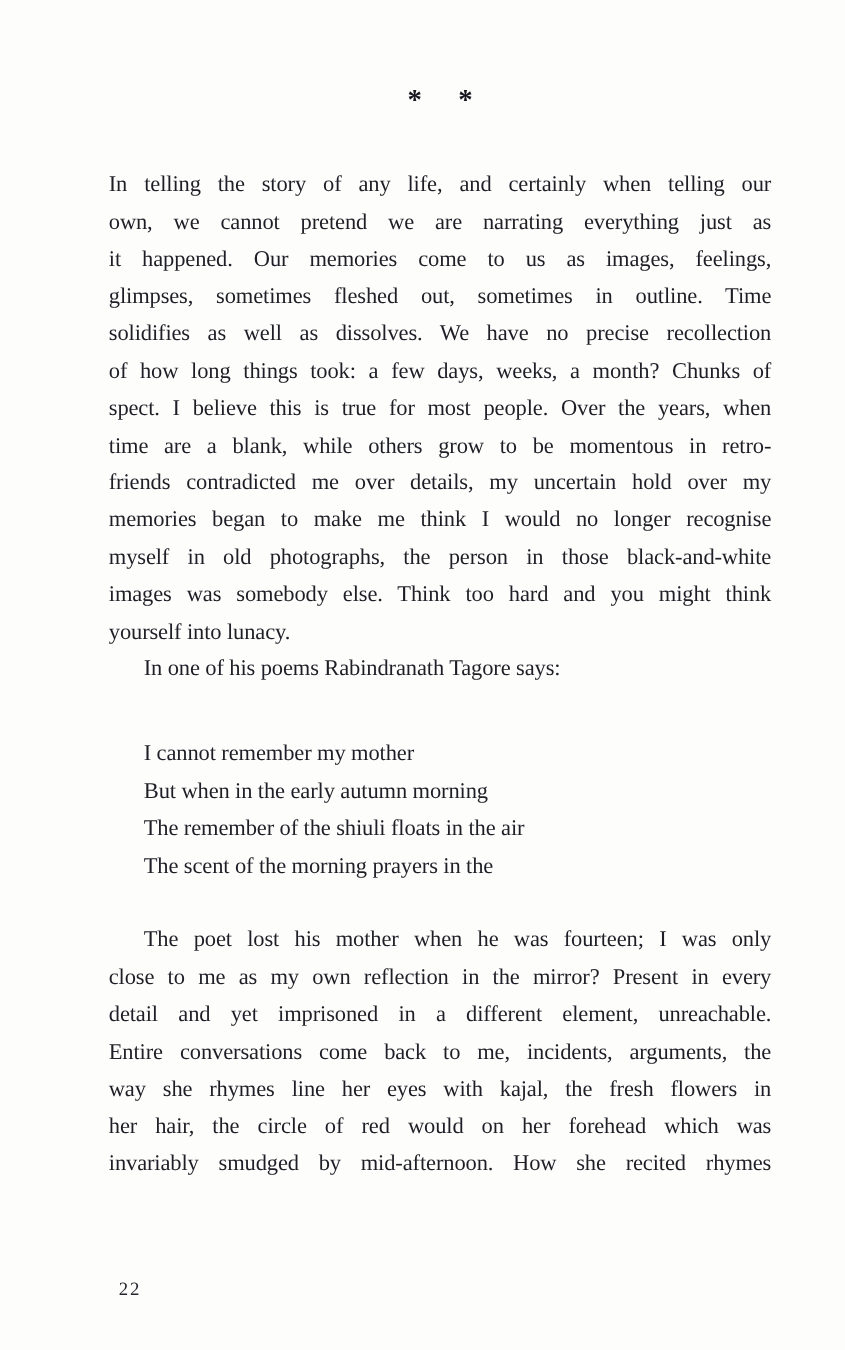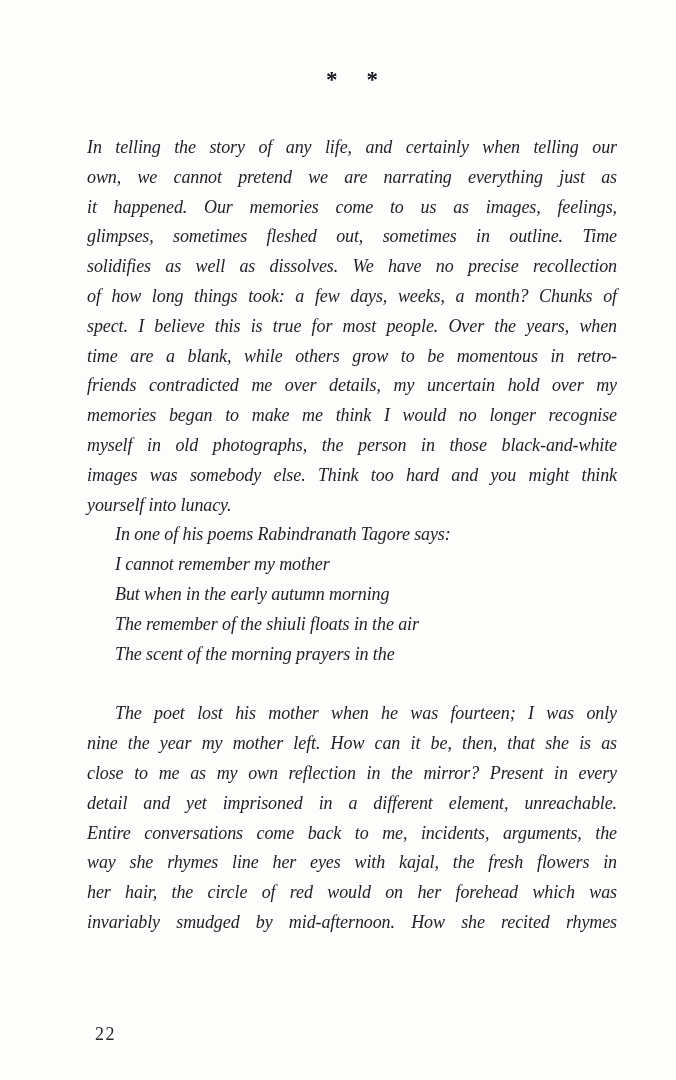--- a/index.html
+++ b/index.html
@@ -37,42 +37,42 @@
     font-size: 18px;
     letter-spacing: -0.1px;
   }
   .line {
     line-height: 29.8px;
     height: 29.8px;
     text-align: justify;
     text-align-last: justify;
     text-wrap: nowrap;
     overflow: visible;
-    font-style: italic;
   }
   .line.last {
     text-align: left;
     text-align-last: left;
   }
   .line.indent {
     text-indent: 28px;
   }
   .poem {
+    margin-top: 38px;
     margin-bottom: 30px;
   }
   .poem .line {
     text-align: left;
     text-align-last: left;
     padding-left: 28px;
   }
   .page-number {
     position: absolute;
     top: 1024px;
     left: 95px;
-    font-size: 18px;
+    font-size: 15px;
     letter-spacing: 1.5px;
     color: #26262e;
   }
 </style>
 </head>
 <body>
 
 <div class="page">
 
   <div class="section-break">
@@ -104,21 +104,20 @@
 
     <div class="poem">
       <div class="line">I cannot remember my mother</div>
       <div class="line">But when in the early autumn morning</div>
       <div class="line">The remember of the shiuli floats in the air</div>
       <div class="line">The scent of the morning prayers in the</div>
     </div>
 
     <div class="para">
       <div class="line indent">The poet lost his mother when he was fourteen; I was only</div>
-      <div class="line">nine the year my mother left. How can it be, then, that she is as</div>
       <div class="line">close to me as my own reflection in the mirror? Present in every</div>
       <div class="line">detail and yet imprisoned in a different element, unreachable.</div>
       <div class="line">Entire conversations come back to me, incidents, arguments, the</div>
       <div class="line">way she rhymes line her eyes with kajal, the fresh flowers in</div>
       <div class="line">her hair, the circle of red would on her forehead which was</div>
       <div class="line">invariably smudged by mid-afternoon. How she recited rhymes</div>
     </div>
 
   </div>
 

